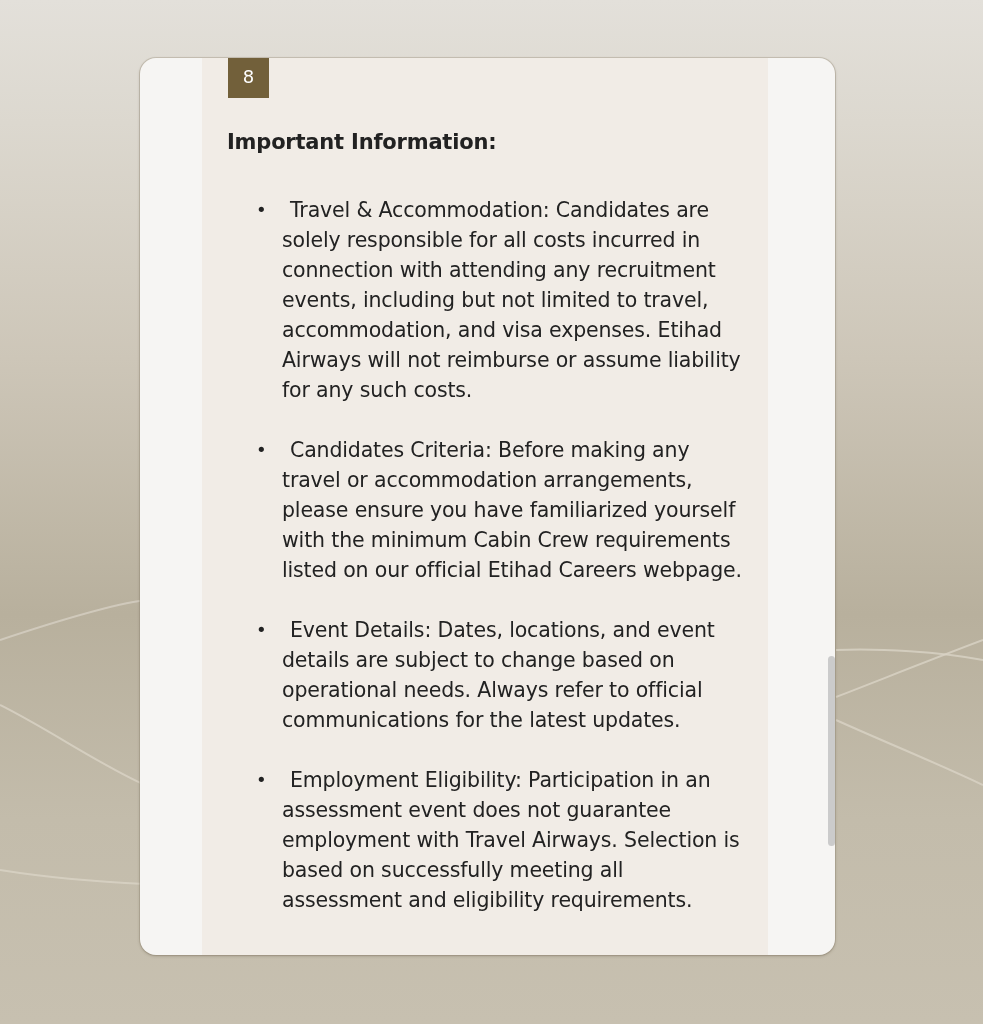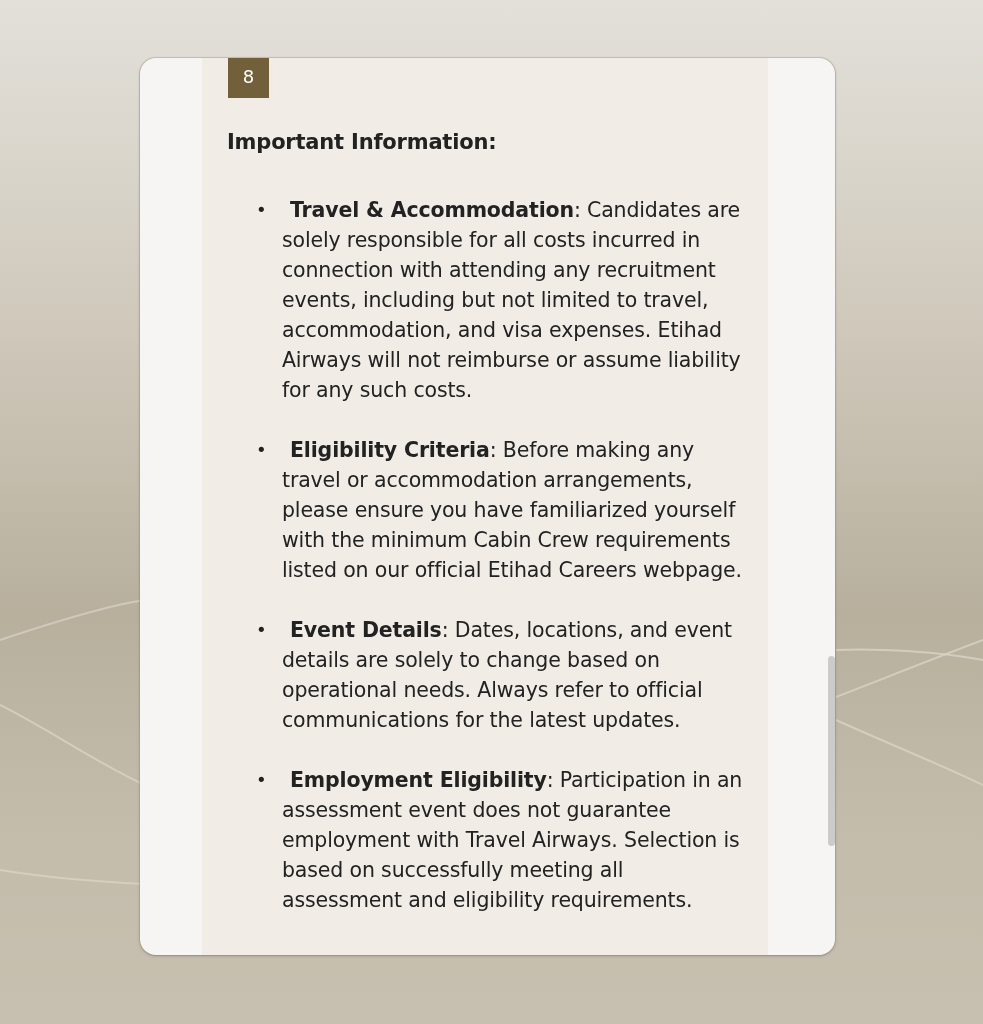--- a/index.html
+++ b/index.html
@@ -77,21 +77,21 @@
       margin-bottom: 30px;
       letter-spacing: -0.15px;
     }
     .info-item .bullet {
       position: absolute;
       left: -26px;
       top: 0;
       font-size: 18px;
     }
     .info-item .term {
-      font-weight: bold;
+      font-weight: normal;
       padding-left: 8px;
     }
     .scrollbar-thumb {
       position: absolute;
       left: 828px;
       top: 656px;
       width: 7px;
       height: 190px;
       background: #cbcbcb;
       border-radius: 4px;
@@ -111,24 +111,24 @@
 
 <div class="modal">
   <div class="content-column">
     <div class="page-badge">8</div>
     <h2 class="section-title">Important Information:</h2>
     <ul class="info-list">
       <li class="info-item">
         <span class="bullet">•</span><span class="term">Travel &amp; Accommodation</span><span>: Candidates are solely responsible for all costs incurred in connection with attending any recruitment events, including but not limited to travel, accommodation, and visa expenses. Etihad Airways will not reimburse or assume liability for any such costs.</span>
       </li>
       <li class="info-item">
-        <span class="bullet">•</span><span class="term">Eligibility Criteria</span><span>: Before making any travel or accommodation arrangements, please ensure you have familiarized yourself with the minimum Cabin Crew requirements listed on our official Etihad Careers webpage.</span>
+        <span class="bullet">•</span><span class="term">Candidates Criteria</span><span>: Before making any travel or accommodation arrangements, please ensure you have familiarized yourself with the minimum Cabin Crew requirements listed on our official Etihad Careers webpage.</span>
       </li>
       <li class="info-item">
-        <span class="bullet">•</span><span class="term">Event Details</span><span>: Dates, locations, and event details are solely to change based on operational needs. Always refer to official communications for the latest updates.</span>
+        <span class="bullet">•</span><span class="term">Event Details</span><span>: Dates, locations, and event details are subject to change based on operational needs. Always refer to official communications for the latest updates.</span>
       </li>
       <li class="info-item">
         <span class="bullet">•</span><span class="term">Employment Eligibility</span><span>: Participation in an assessment event does not guarantee employment with Travel Airways. Selection is based on successfully meeting all assessment and eligibility requirements.</span>
       </li>
     </ul>
   </div>
 </div>
 
 <div class="scrollbar-thumb"></div>
 

